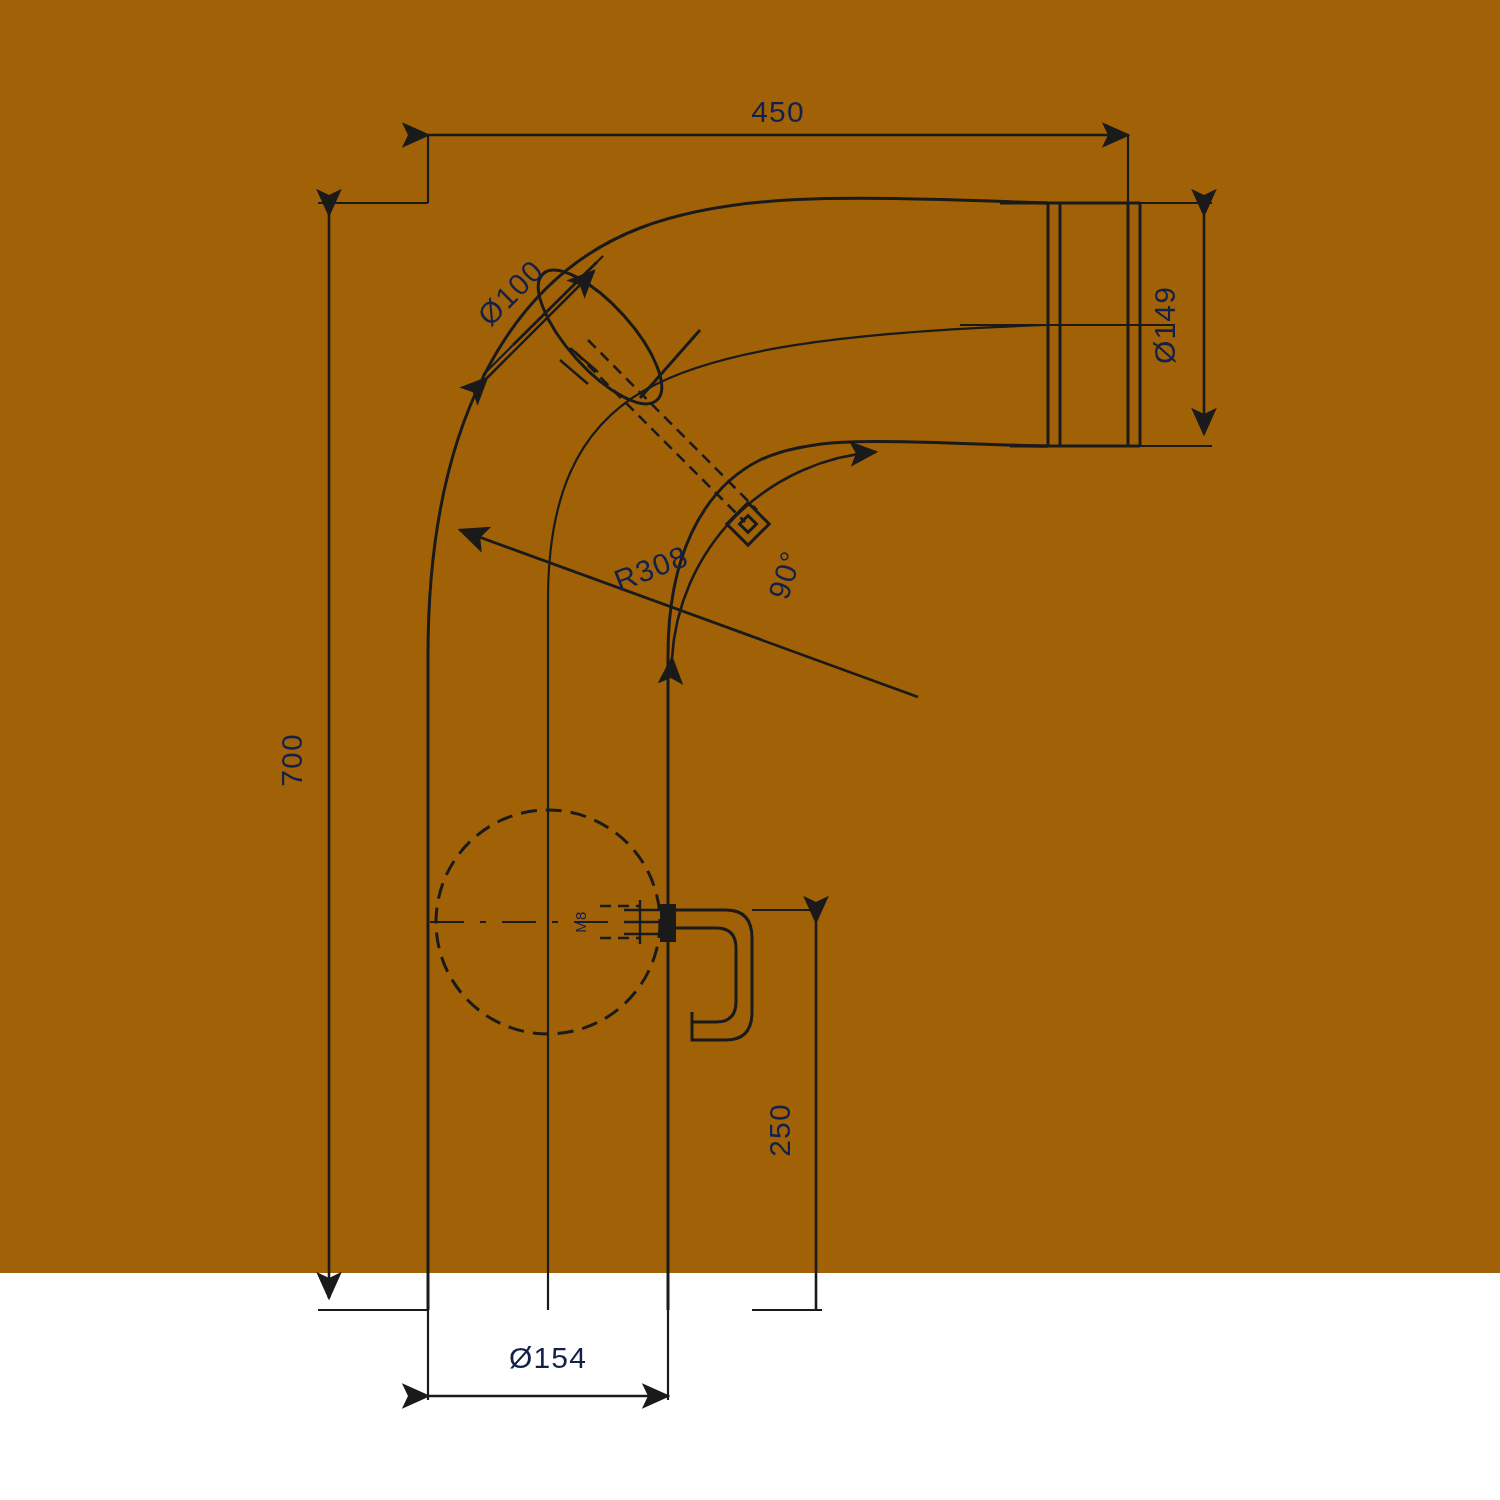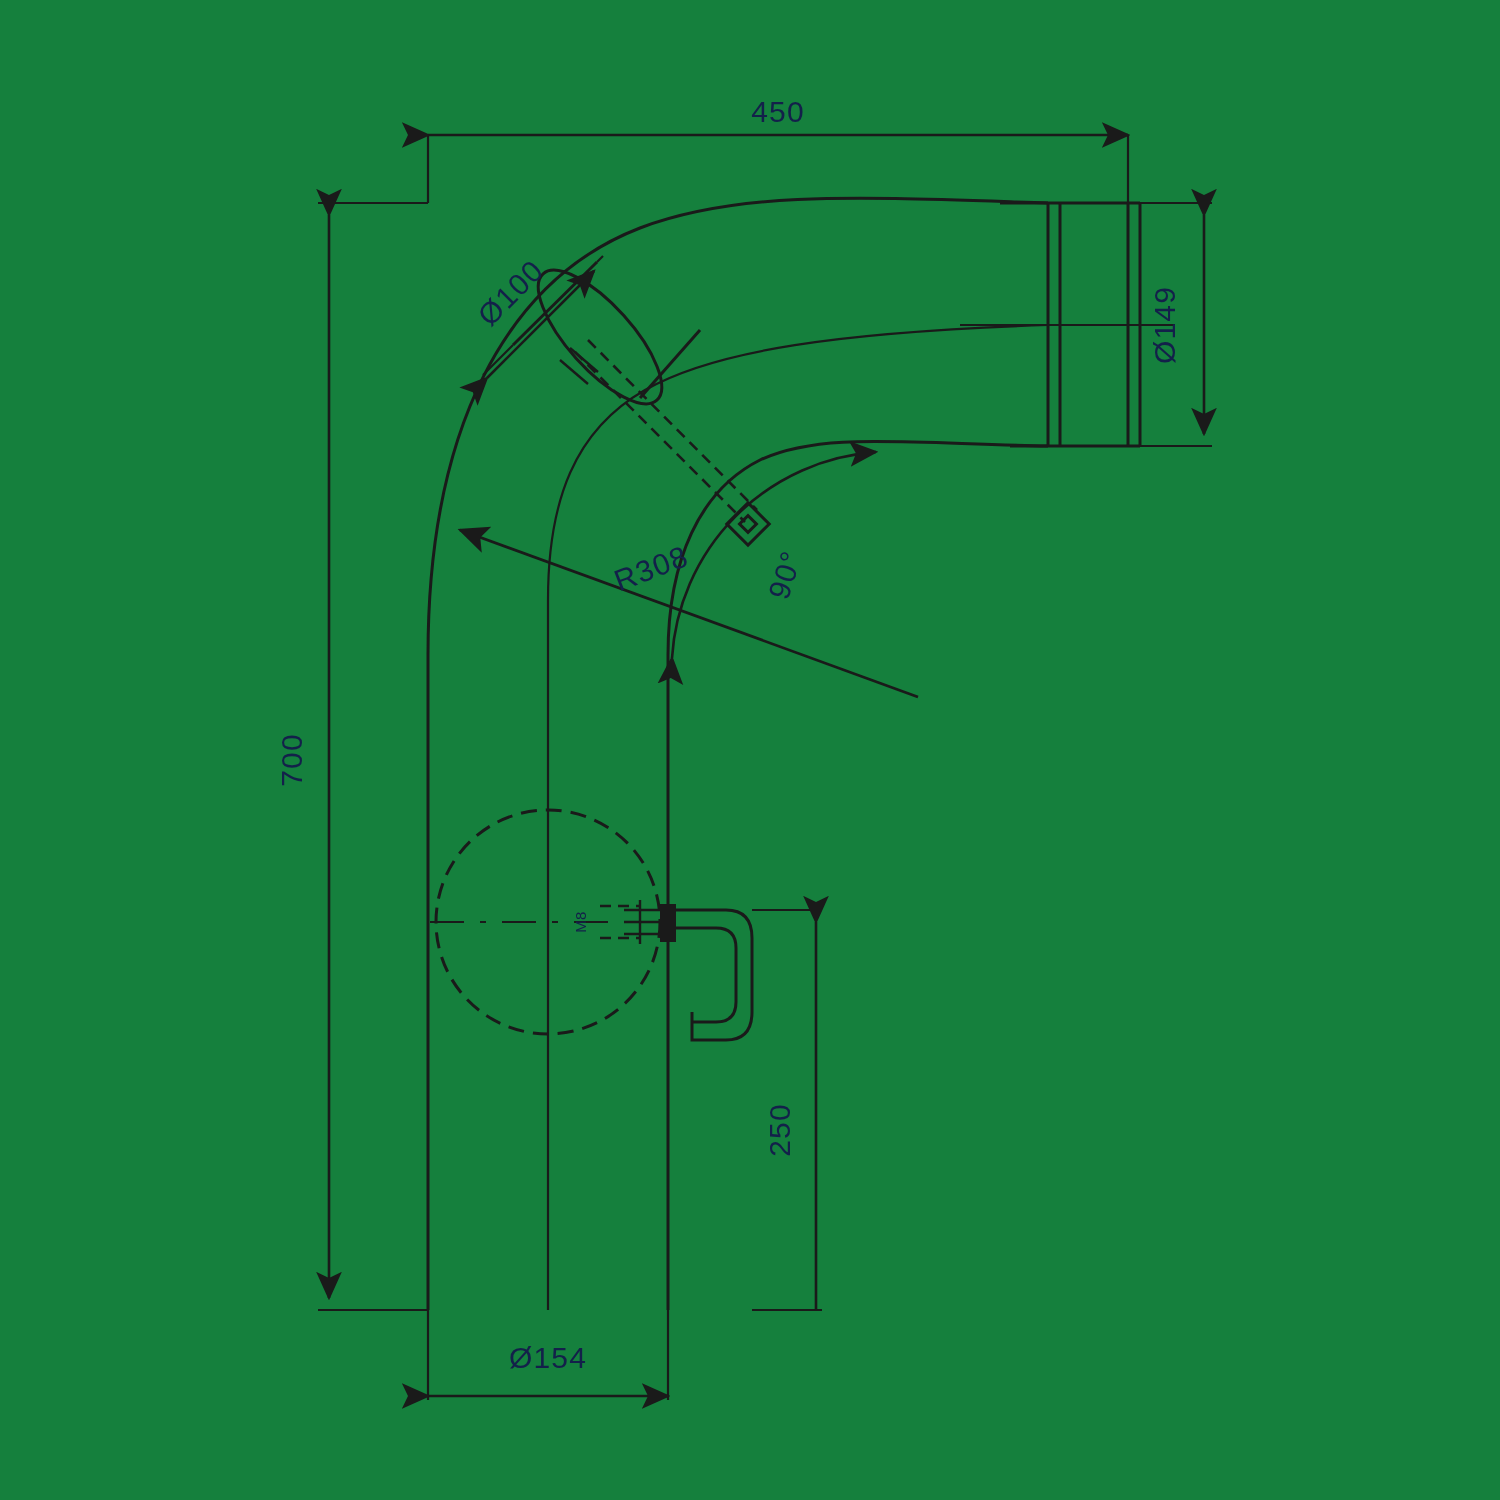--- a/index.html
+++ b/index.html
@@ -10,22 +10,22 @@
   }
   body {
     width: 1500px;
     height: 1500px;
     font-family: "Liberation Sans", sans-serif;
     overflow: hidden;
   }
   #drawing-root {
     position: relative;
     width: 1500px;
-    height: 1500px;
-    background: #15803d;
+    height: 1273px;
+    background: #a16207;
   }
   svg#drawing-canvas {
     position: absolute;
     top: 0;
     left: 0;
     width: 1500px;
     height: 1500px;
     display: block;
   }
   .part-line {

